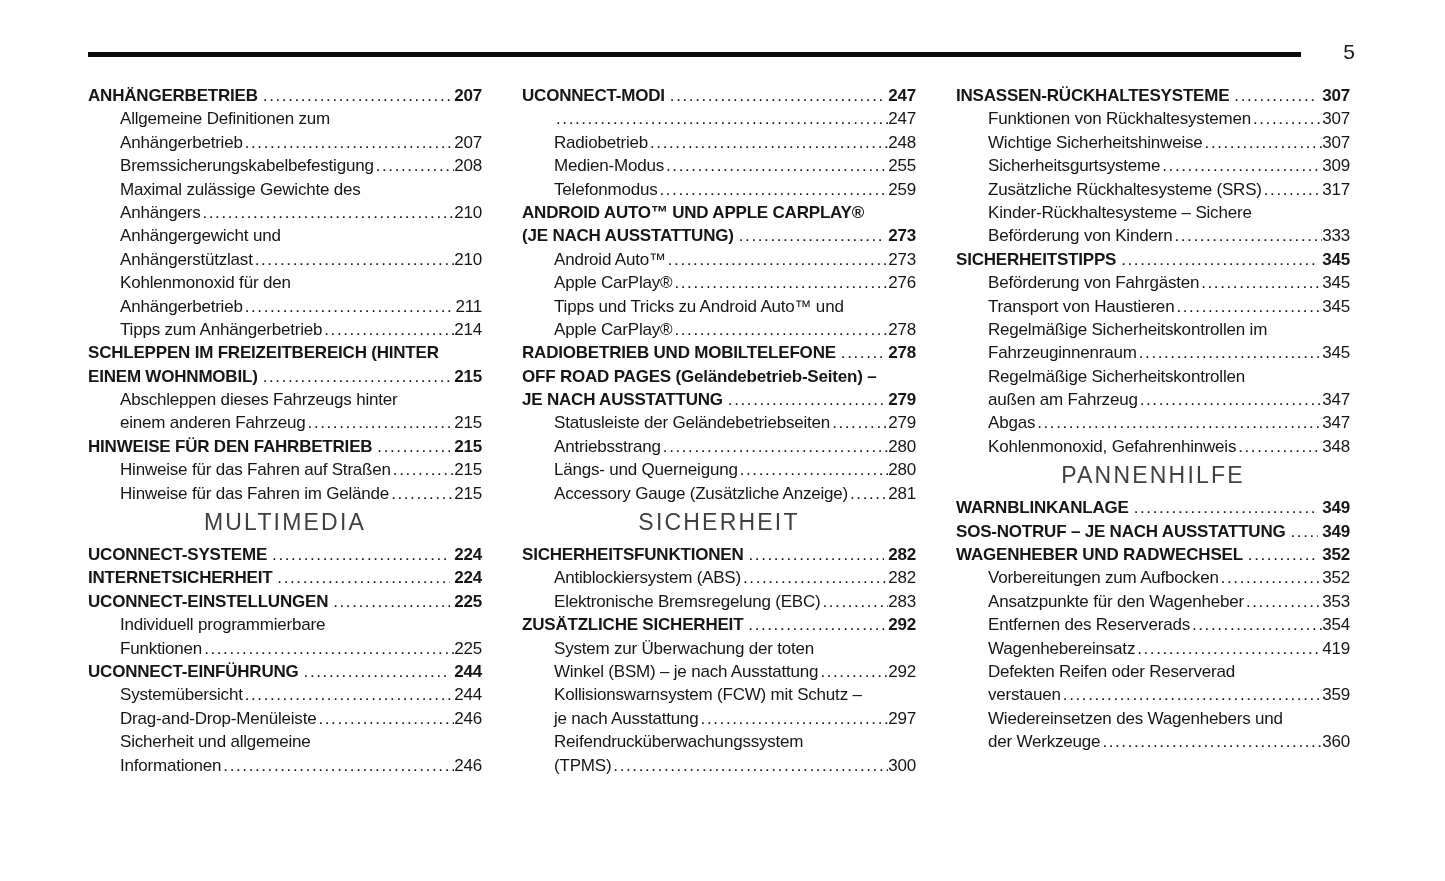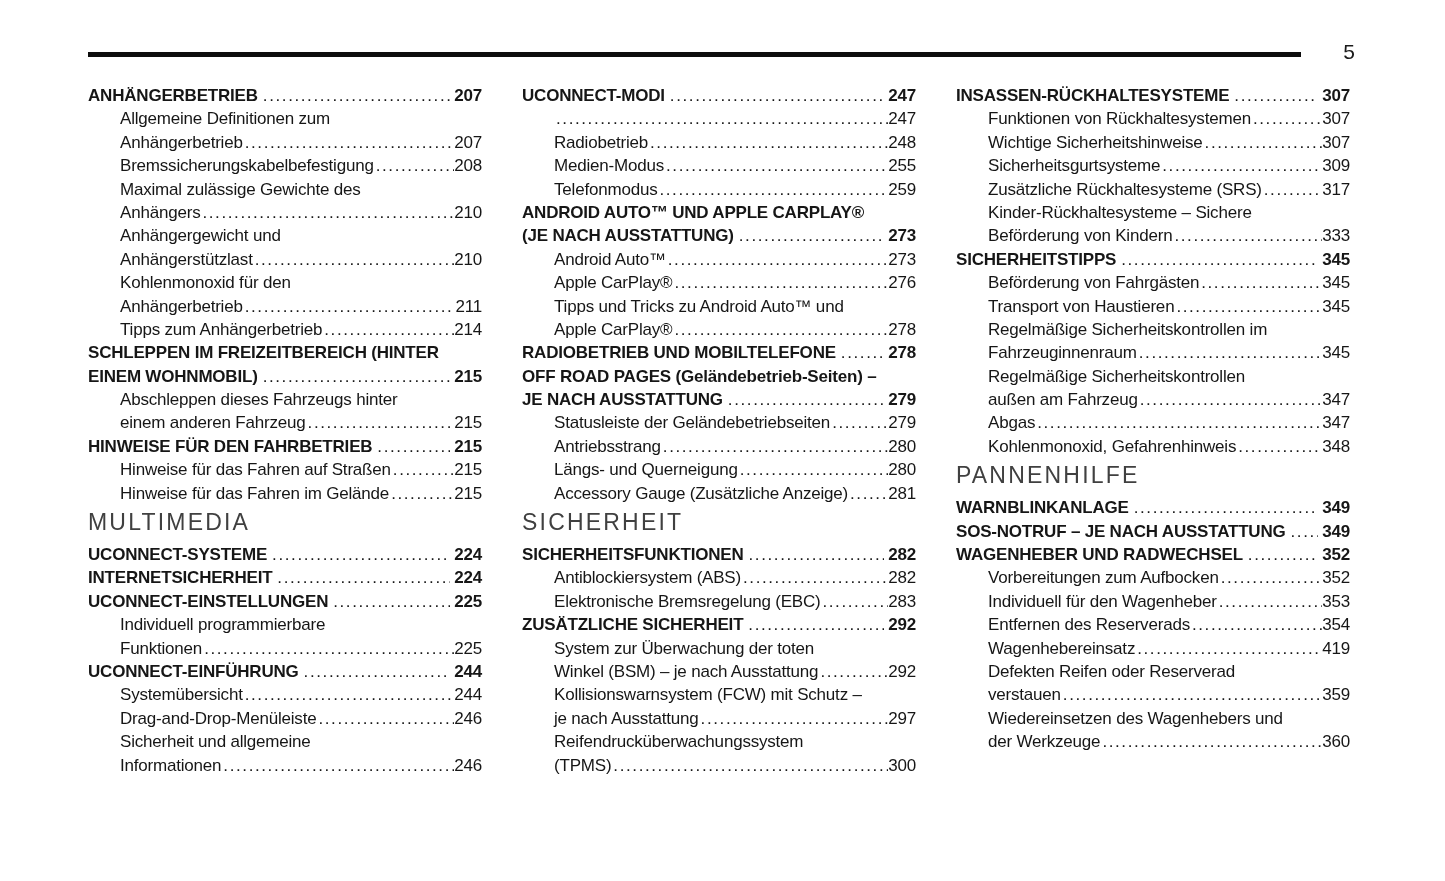--- a/index.html
+++ b/index.html
@@ -18,21 +18,21 @@
   }
   .page-number {
     position: absolute; left: 1305px; top: 40px; width: 50px;
     text-align: right; font-size: 21px; color: #1a1a1a;
   }
 
   .columns {
     position: absolute; left: 88px; top: 84px;
     display: flex; gap: 40px;
   }
-  .col { width: 394px; font-size: 17px; line-height: 23.4px; letter-spacing: -0.2px; }
+  .col { width: 394px; font-size: 17px; line-height: 23.4px; letter-spacing: -0.2px; text-align: center; }
 
   .entry { margin: 0; }
   .entry.main { font-weight: bold; }
   .line { display: flex; align-items: baseline; height: 23.4px; white-space: nowrap; }
   .title { flex: 0 0 auto; }
   .dots {
     flex: 1 1 auto; min-width: 0; overflow: hidden;
     white-space: nowrap; letter-spacing: 1.6px; margin-left: 2px;
     font-weight: normal;
   }
@@ -520,21 +520,21 @@
         </div>
         <div class="entry sub">
           <div class="line">
             <span class="title">Vorbereitungen zum Aufbocken</span>
             <span class="dots">........................................................................................................................</span>
             <span class="pageref">352</span>
           </div>
         </div>
         <div class="entry sub">
           <div class="line">
-            <span class="title">Individuell für den Wagenheber</span>
+            <span class="title">Ansatzpunkte für den Wagenheber</span>
             <span class="dots">........................................................................................................................</span>
             <span class="pageref">353</span>
           </div>
         </div>
         <div class="entry sub">
           <div class="line">
             <span class="title">Entfernen des Reserverads</span>
             <span class="dots">........................................................................................................................</span>
             <span class="pageref">354</span>
           </div>

